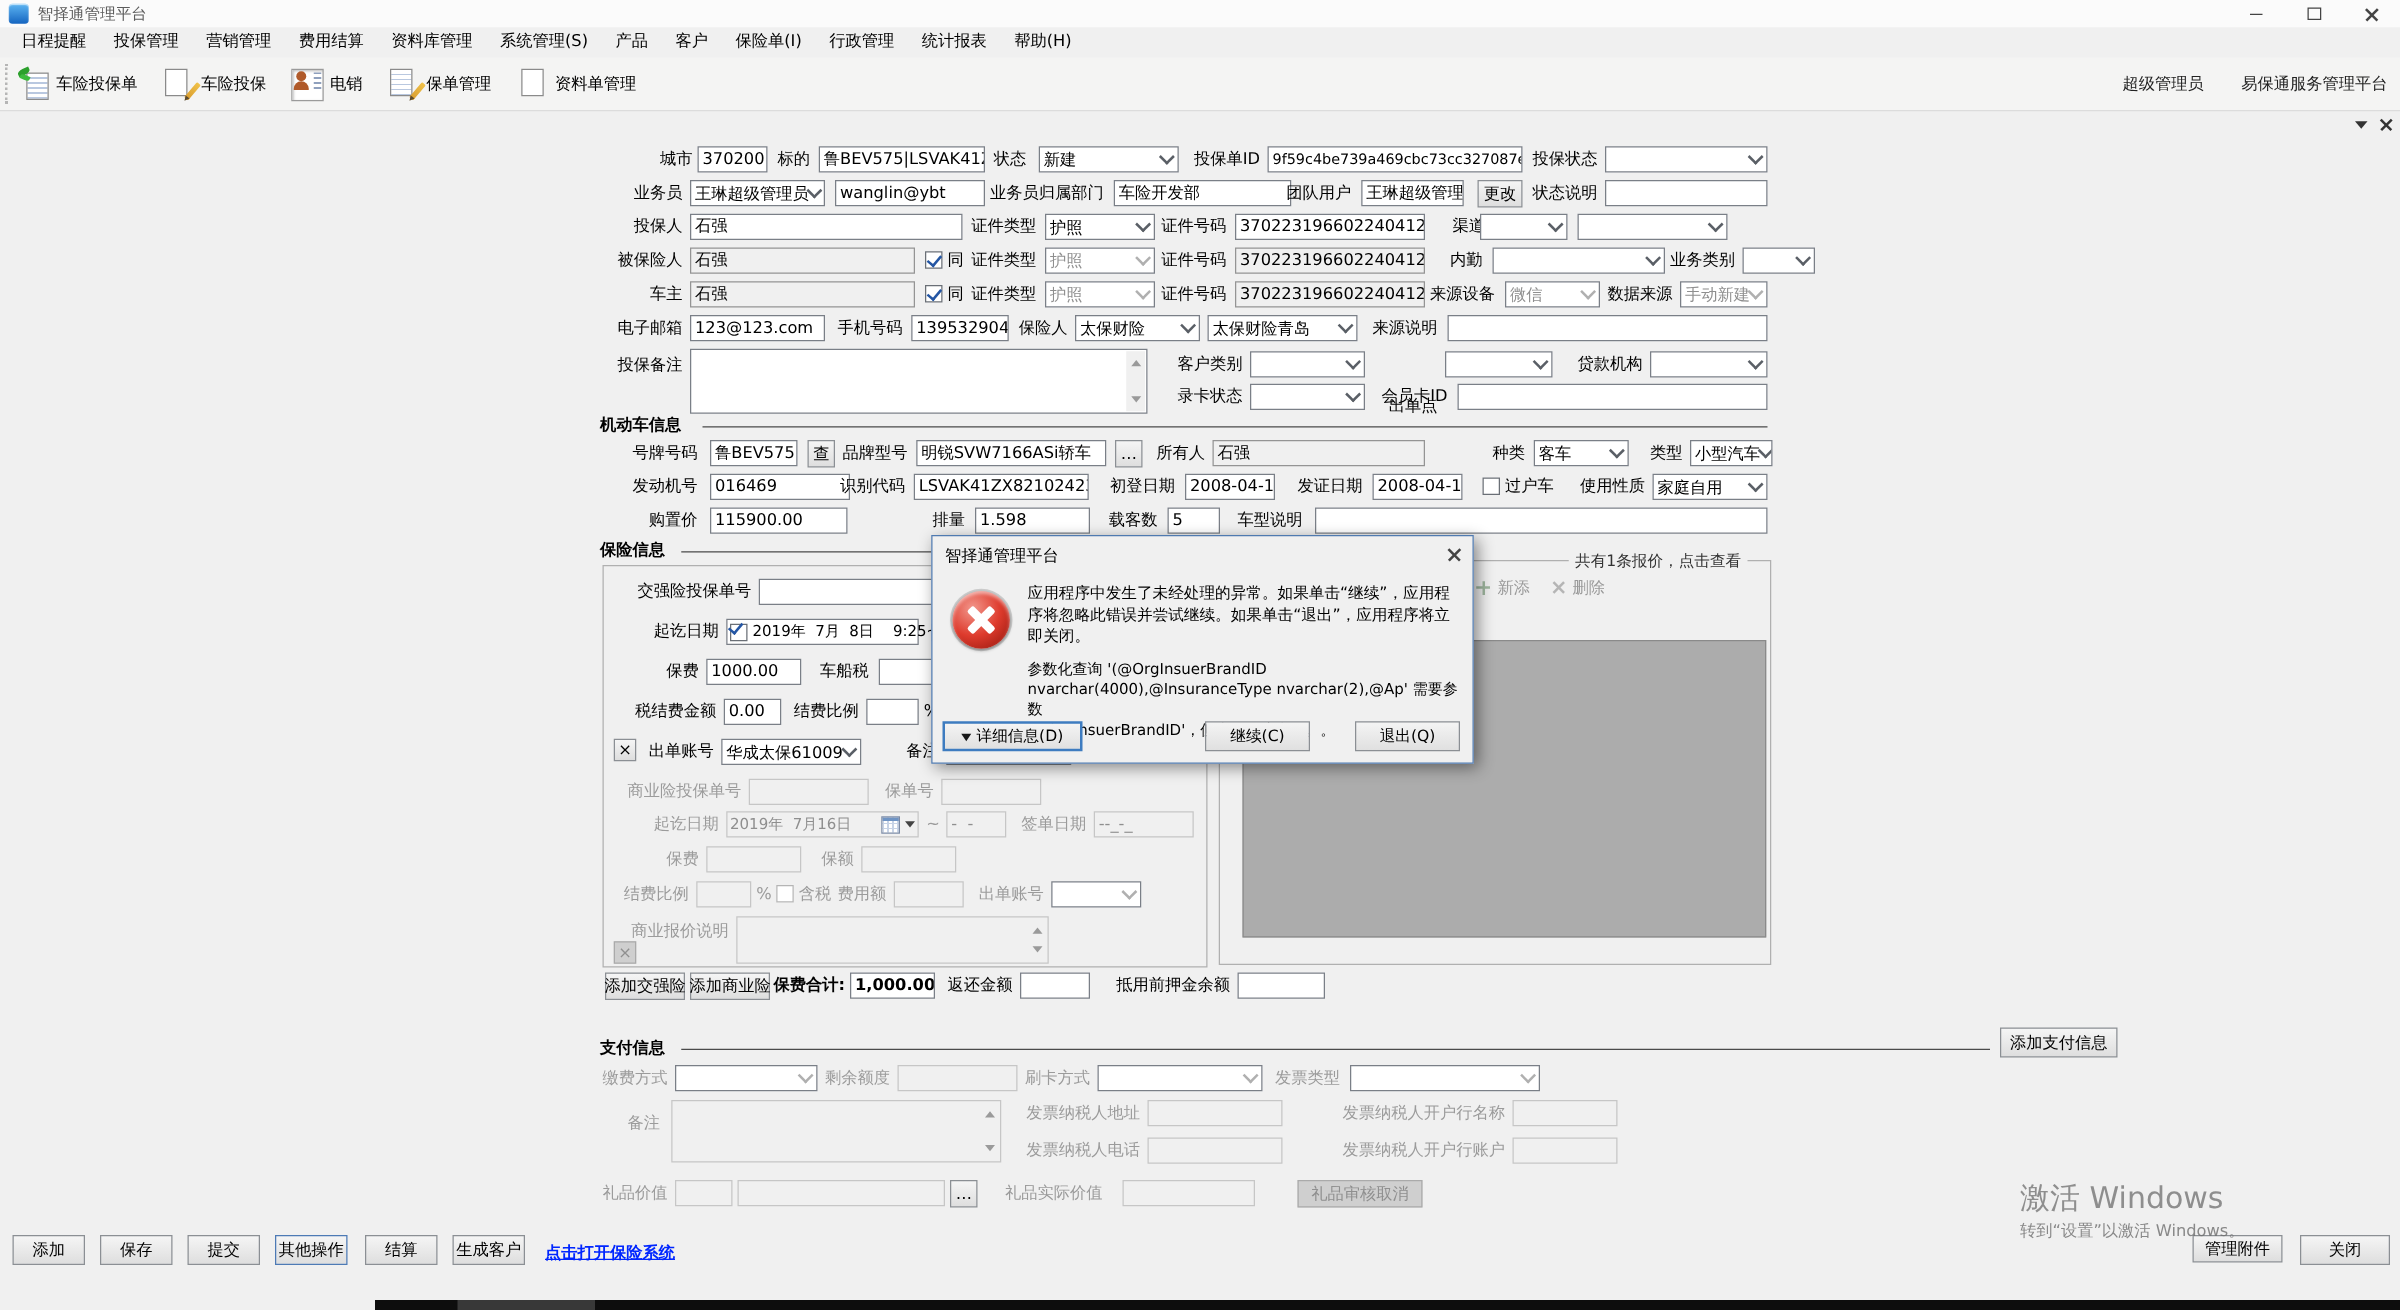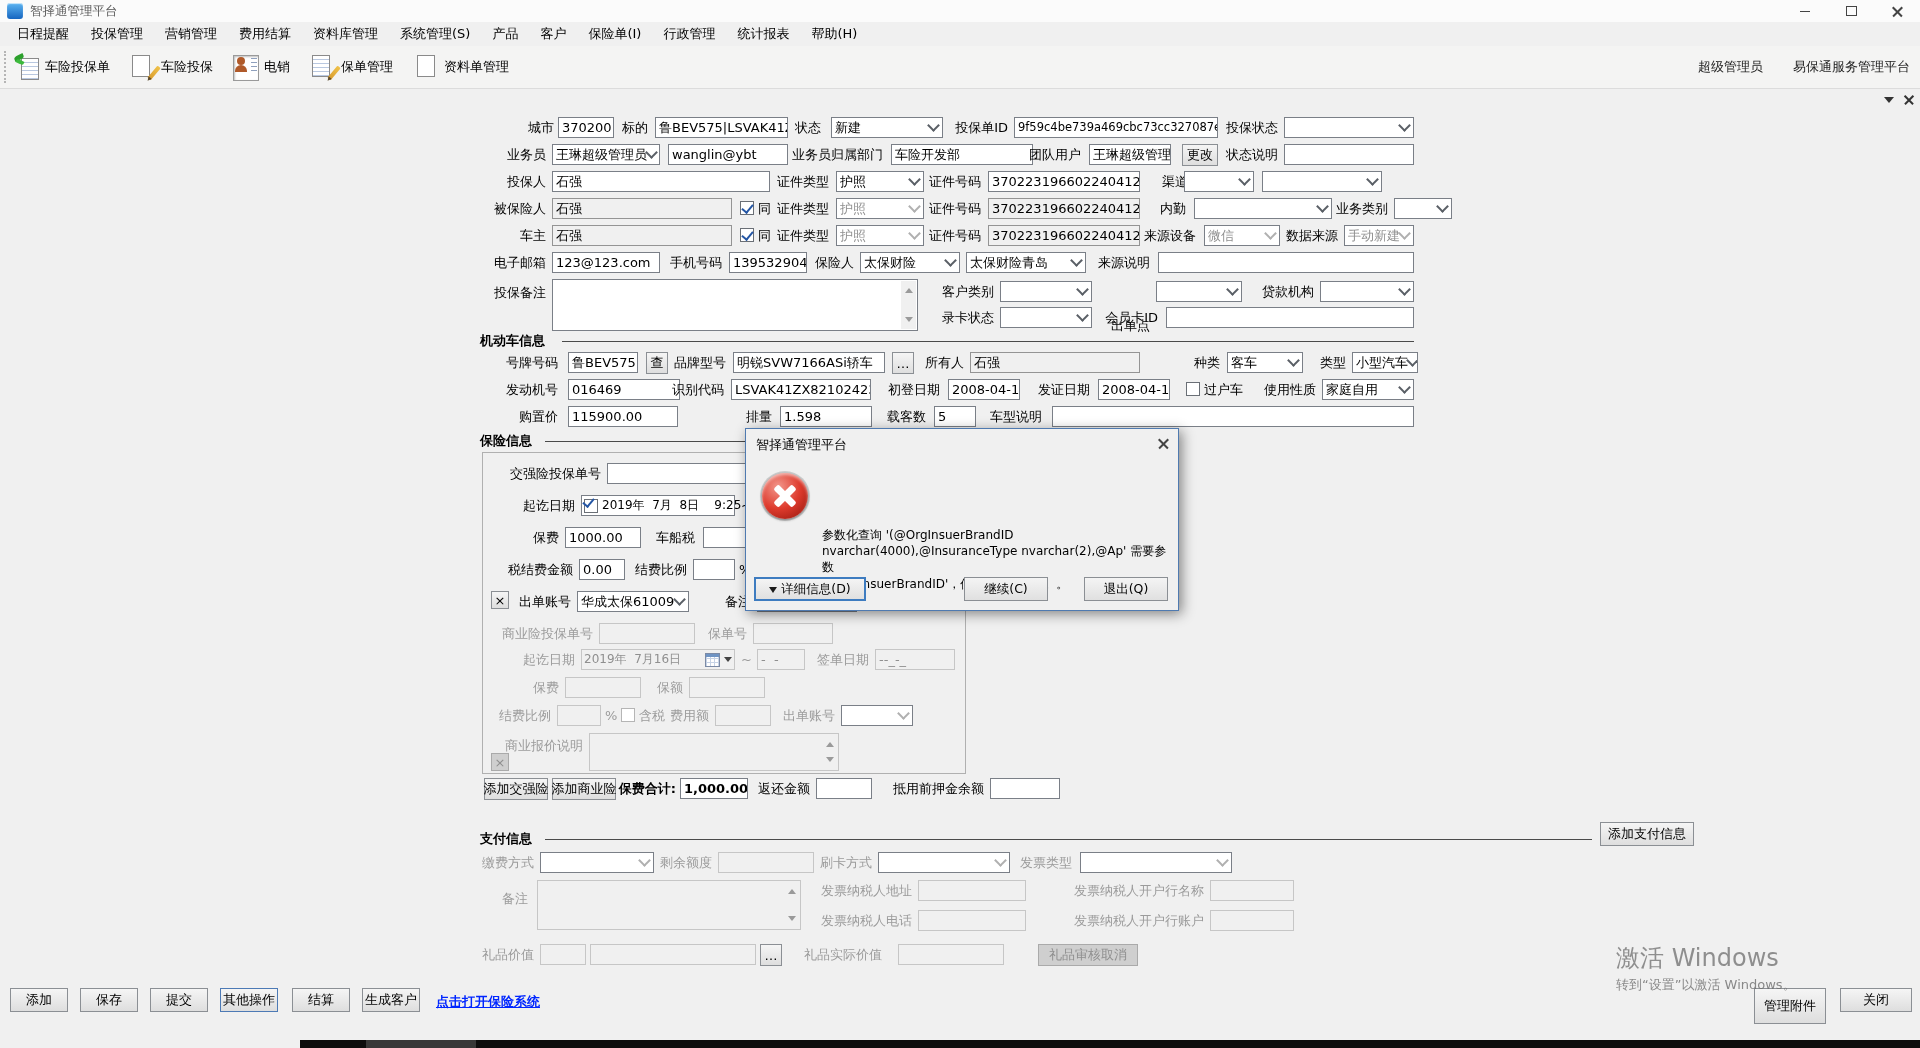--- a/index.html
+++ b/index.html
@@ -396,20 +396,36 @@
     <div class="lbl glbl" style="left:10px;top:282px;width:90px;">商业报价说明</div>
     <div class="ta dis" style="left:106px;top:280px;width:250px;height:38px;">
       <span class="sb">
           <i class="tri-u"></i>
           <i class="tri-d"></i>
         </span>
     </div>
     <div class="btn dis" style="left:8px;top:300px;width:18px;height:18px;">×</div>
   </div>
 
+  <div class="gbox" style="left:975px;top:448px;width:442px;height:324px;">
+    <div id="qtitle">共有1条报价，点击查看</div>
+    <div class="qtool">
+      <span class="plus-ic"></span>
+      <span>新添</span>
+      <span class="del-ic" style="margin-left:12px;"></span>
+      <span>删除</span>
+    </div>
+    <div style="position:absolute;left:18px;top:42px;display:flex;">
+      <div class="th"></div>
+    <div class="th">保额</div>
+        <div class="th">保费</div>
+        <div class="th">含不计</div>
+      </div>
+    <div style="position:absolute;left:18px;top:63px;width:419px;height:238px;background:#acacac;border:1px solid #8a8a8a;box-sizing:border-box;"></div>
+  </div>
 
   <div class="btn" style="left:484px;top:778px;width:64px;">添加交强险</div>
   <div class="btn" style="left:552px;top:778px;width:64px;">添加商业险</div>
   <div class="lbl bold" style="left:612px;top:778px;width:64px;">保费合计:</div>
   <div class="inp bold" style="left:680px;top:778px;width:68px;">1,000.00</div>
   <div class="lbl" style="left:752px;top:778px;width:58px;">返还金额</div>
   <div class="inp" style="left:816px;top:778px;width:56px;"></div>
   <div class="lbl" style="left:884px;top:778px;width:100px;">抵用前押金余额</div>
   <div class="inp" style="left:990px;top:778px;width:70px;"></div>
 
@@ -449,39 +465,40 @@
   <div class="lbl glbl" style="left:796px;top:944px;width:86px;">礼品实际价值</div>
   <div class="inp dis" style="left:898px;top:944px;width:106px;"></div>
   <div class="btn dis" style="left:1038px;top:944px;width:100px;">礼品审核取消</div>
 
   <div id="dlg">
     <div style="position:absolute;left:10px;top:7px;font-size:13px;">智择通管理平台</div>
     <div id="dlg-close">
         <span class="ic-x"></span>
       </div>
     <div id="err-icon"></div>
+    <div id="dlg-msg">应用程序中发生了未经处理的异常。如果单击“继续”，应用程序将忽略此错误并尝试继续。如果单击“退出”，应用程序将立即关闭。</div>
     <div id="dlg-det">参数化查询 '(@OrgInsuerBrandID
 nvarchar(4000),@InsuranceType nvarchar(2),@Ap' 需要参数
 '@OrgInsuerBrandID'，但未提供该参数。。</div>
     <div class="dbtn" id="d-details">
         <span class="marker"></span>
         <span>详细信息(D)</span>
       </div>
     <div class="dbtn" style="left:218px;top:148px;width:84px;">继续(C)</div>
     <div class="dbtn" style="left:338px;top:148px;width:84px;">退出(Q)</div>
   </div>
 
   <div class="btn" style="left:10px;top:988px;width:58px;height:24px;">添加</div>
   <div class="btn" style="left:80px;top:988px;width:58px;height:24px;">保存</div>
   <div class="btn" style="left:150px;top:988px;width:58px;height:24px;">提交</div>
   <div class="btn" style="left:220px;top:988px;width:58px;height:24px;border-color:#4d7ab5;">其他操作</div>
   <div class="btn" style="left:292px;top:988px;width:58px;height:24px;">结算</div>
   <div class="btn" style="left:362px;top:988px;width:58px;height:24px;">生成客户</div>
   <div class="abs link" style="left:436px;top:993px;">点击打开保险系统</div>
-  <div class="btn" style="left:1754px;top:988px;width:72px;height:36px;">管理附件</div>
+  <div class="btn" style="left:1754px;top:988px;width:72px;height:22px;">管理附件</div>
   <div class="btn" style="left:1840px;top:988px;width:72px;height:24px;">关闭</div>
 
   <div id="wm1">激活 Windows</div>
   <div id="wm2">转到“设置”以激活 Windows。</div>
 
   <div class="abs" style="left:300px;top:1040px;width:1620px;height:8px;background:#0d0d0d;"></div>
   <div class="abs" style="left:366px;top:1040px;width:110px;height:8px;background:#383838;"></div>
 
 </div>
 

